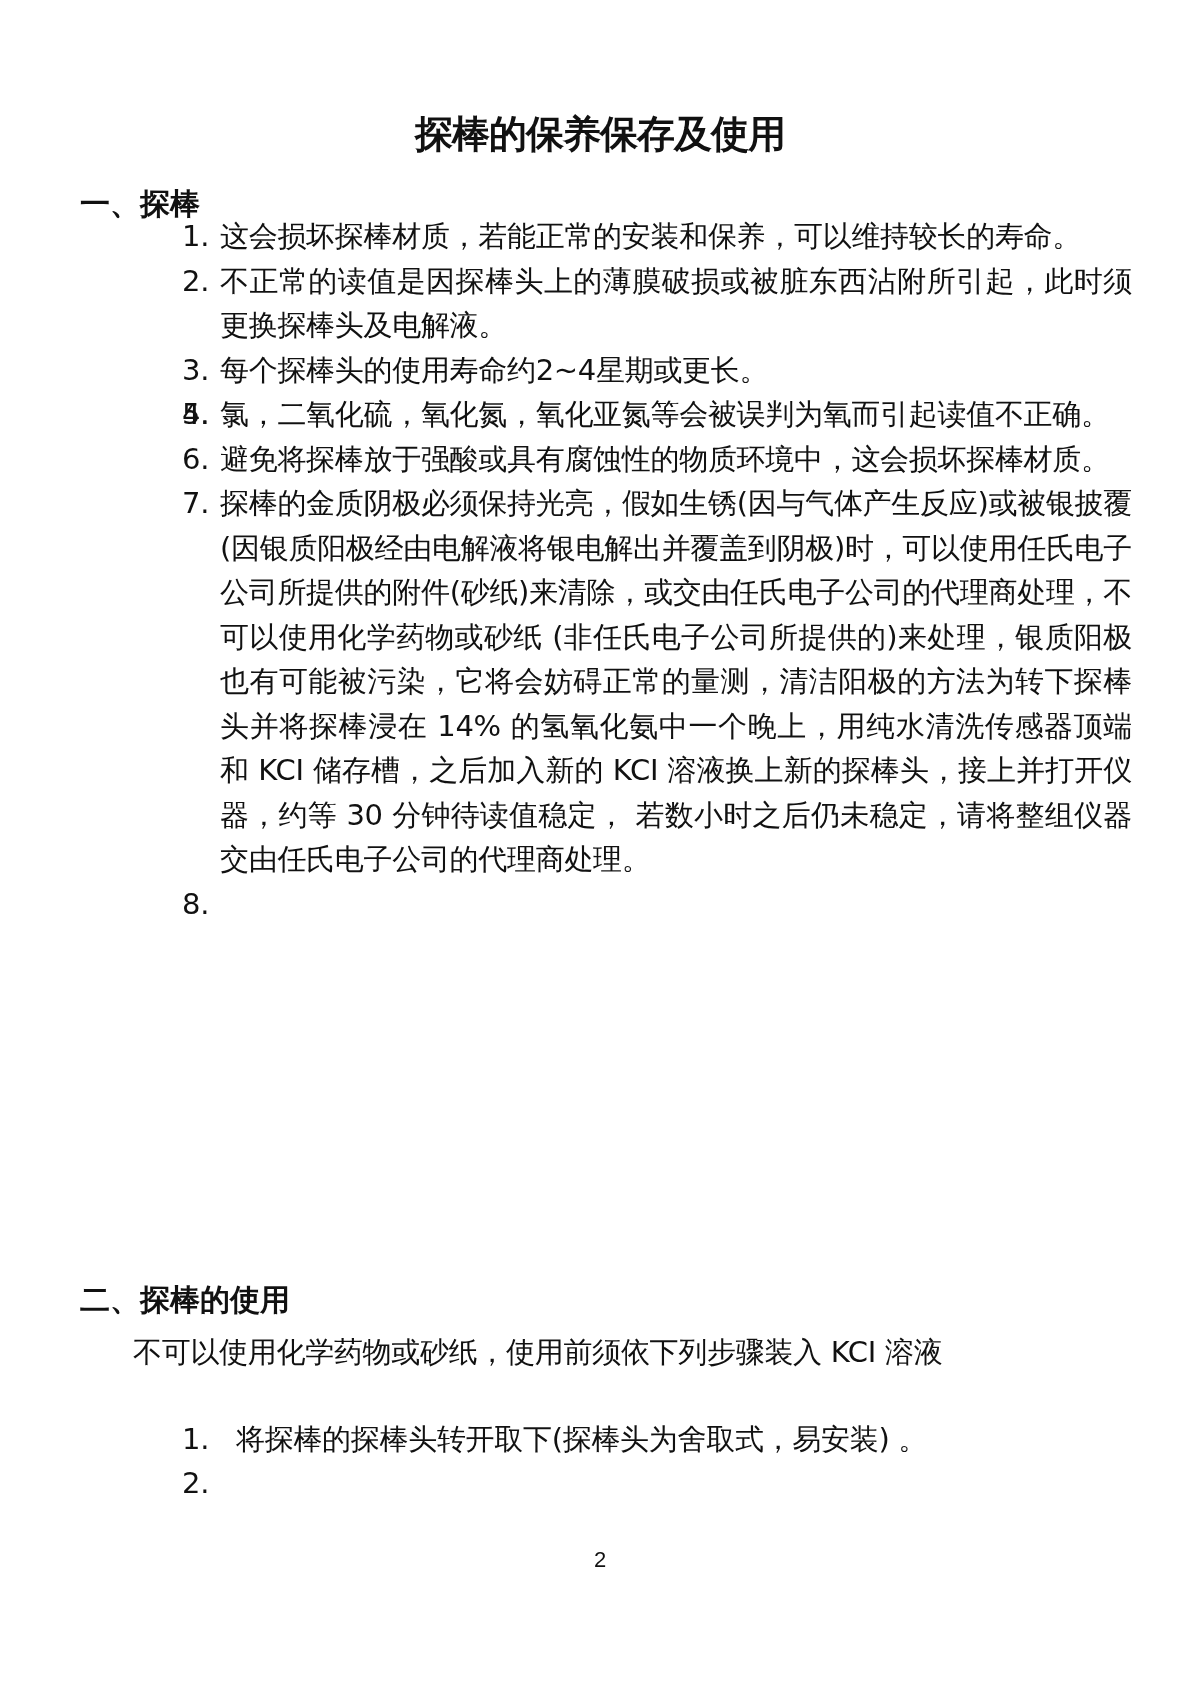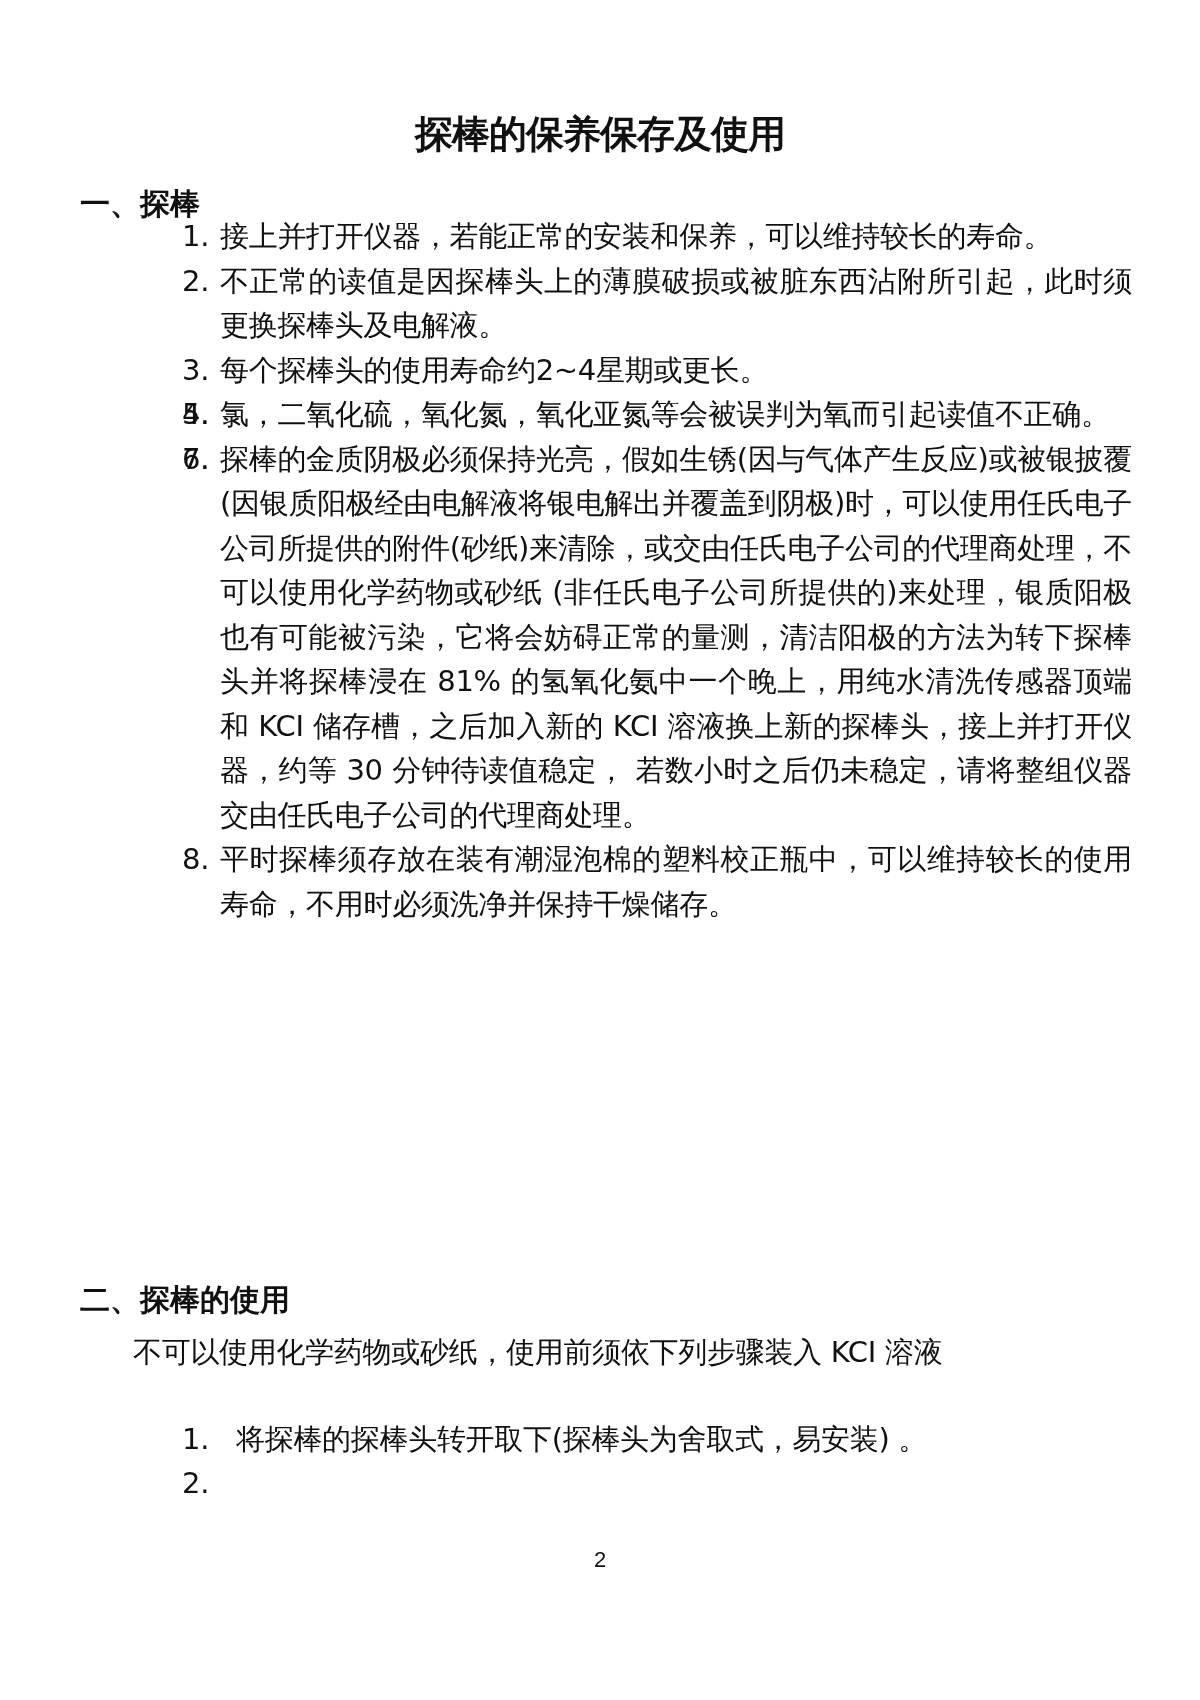--- a/index.html
+++ b/index.html
@@ -93,47 +93,47 @@
 
 <div>
 
   <div class="page-title">探棒的保养保存及使用</div>
 
   <div class="section-heading sec1-heading">一、探棒</div>
 
   <ul class="list list-1">
     <li class="list-item">
       <span class="num">1.</span>
-      <span>接上并打开仪器，若能正常的安装和保养，可以维持较长的寿命。</span>
+      <span>这会损坏探棒材质，若能正常的安装和保养，可以维持较长的寿命。</span>
     </li>
     <li class="list-item">
       <span class="num">2.</span>
       <span>不正常的读值是因探棒头上的薄膜破损或被脏东西沾附所引起，此时须更换探棒头及电解液。</span>
     </li>
     <li class="list-item">
       <span class="num">3.</span>
       <span>每个探棒头的使用寿命约2~4星期或更长。</span>
     </li>
     <li class="list-item">
       <span class="num">4.</span>
     </li>
     <li class="list-item">
       <span class="num">5.</span>
       <span>氯，二氧化硫，氧化氮，氧化亚氮等会被误判为氧而引起读值不正确。</span>
     </li>
     <li class="list-item">
       <span class="num">6.</span>
+      <span>避免将探棒放于强酸或具有腐蚀性的物质环境中，这会损坏探棒材质。</span>
     </li>
     <li class="list-item">
       <span class="num">7.</span>
-      <span>探棒的金质阴极必须保持光亮，假如生锈(因与气体产生反应)或被银披覆(因银质阳极经由电解液将银电解出并覆盖到阴极)时，可以使用任氏电子公司所提供的附件(砂纸)来清除，或交由任氏电子公司的代理商处理，不可以使用化学药物或砂纸 (非任氏电子公司所提供的)来处理，银质阳极也有可能被污染，它将会妨碍正常的量测，清洁阳极的方法为转下探棒头并将探棒浸在 81% 的氢氧化氨中一个晚上，用纯水清洗传感器顶端和 KCI 储存槽，之后加入新的 KCI  溶液换上新的探棒头，接上并打开仪器，约等  30  分钟待读值稳定，  若数小时之后仍未稳定，请将整组仪器交由任氏电子公司的代理商处理。</span>
+      <span>探棒的金质阴极必须保持光亮，假如生锈(因与气体产生反应)或被银披覆(因银质阳极经由电解液将银电解出并覆盖到阴极)时，可以使用任氏电子公司所提供的附件(砂纸)来清除，或交由任氏电子公司的代理商处理，不可以使用化学药物或砂纸 (非任氏电子公司所提供的)来处理，银质阳极也有可能被污染，它将会妨碍正常的量测，清洁阳极的方法为转下探棒头并将探棒浸在 14% 的氢氧化氨中一个晚上，用纯水清洗传感器顶端和 KCI 储存槽，之后加入新的 KCI  溶液换上新的探棒头，接上并打开仪器，约等  30  分钟待读值稳定，  若数小时之后仍未稳定，请将整组仪器交由任氏电子公司的代理商处理。</span>
     </li>
     <li class="list-item">
       <span class="num">8.</span>
-      <span>平时探棒须存放在装有潮湿泡棉的塑料校正瓶中，可以维持较长的使用寿命，不用时必须洗净并保持干燥储存。</span>
     </li>
   </ul>
 
   <div class="section-heading sec2-heading">二、探棒的使用</div>
 
   <div class="intro-text">不可以使用化学药物或砂纸，使用前须依下列步骤装入 KCI 溶液</div>
 
   <ul class="list list-2">
     <li class="list-item">
       <span class="num">1.</span>

